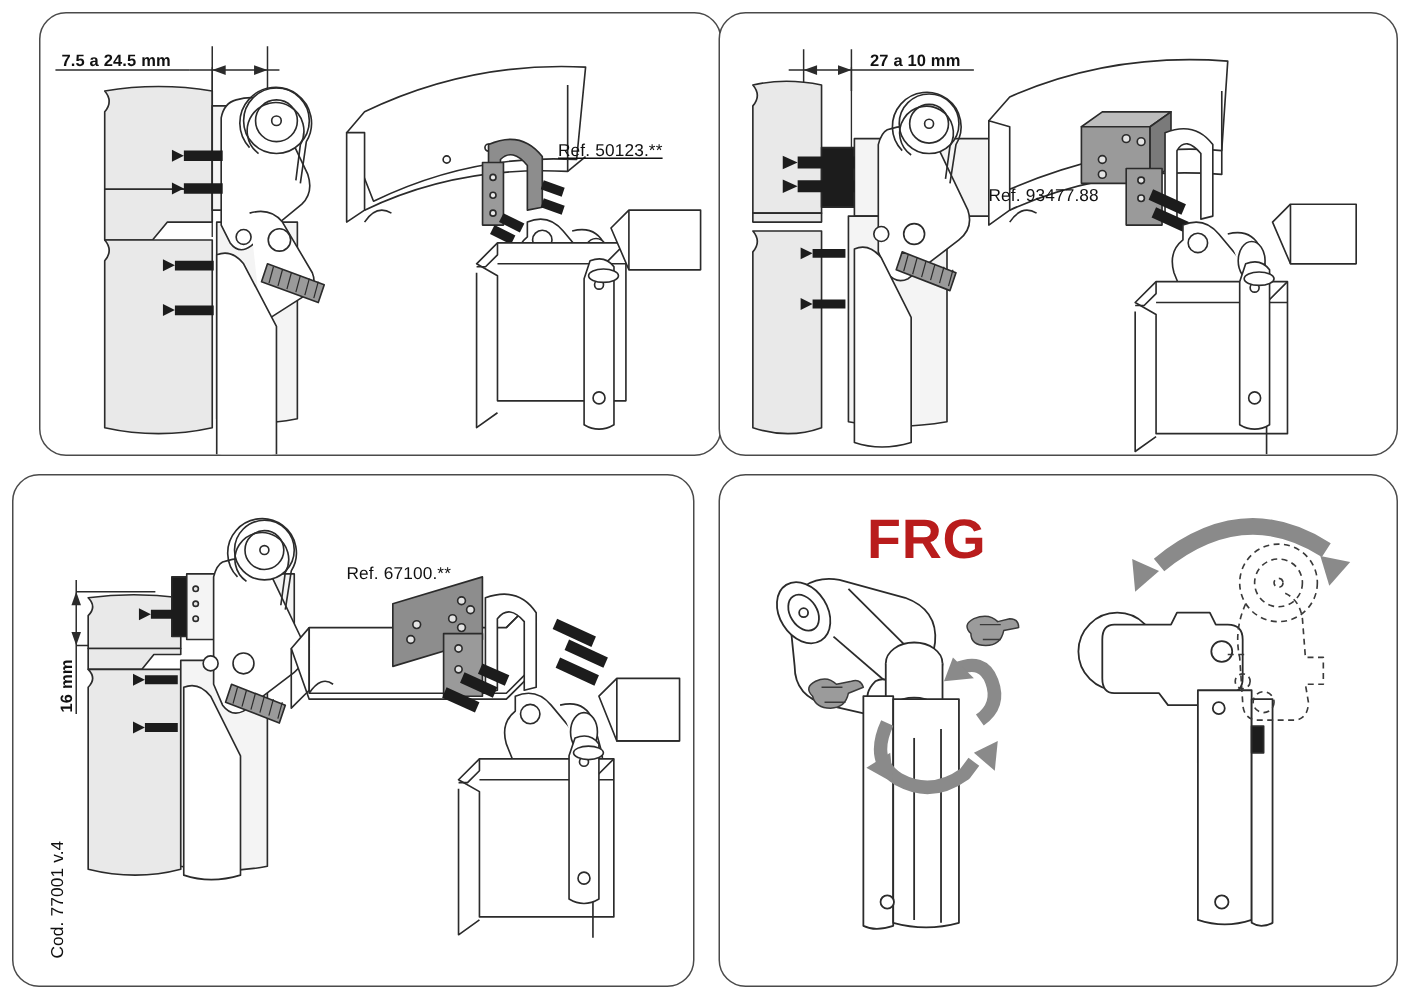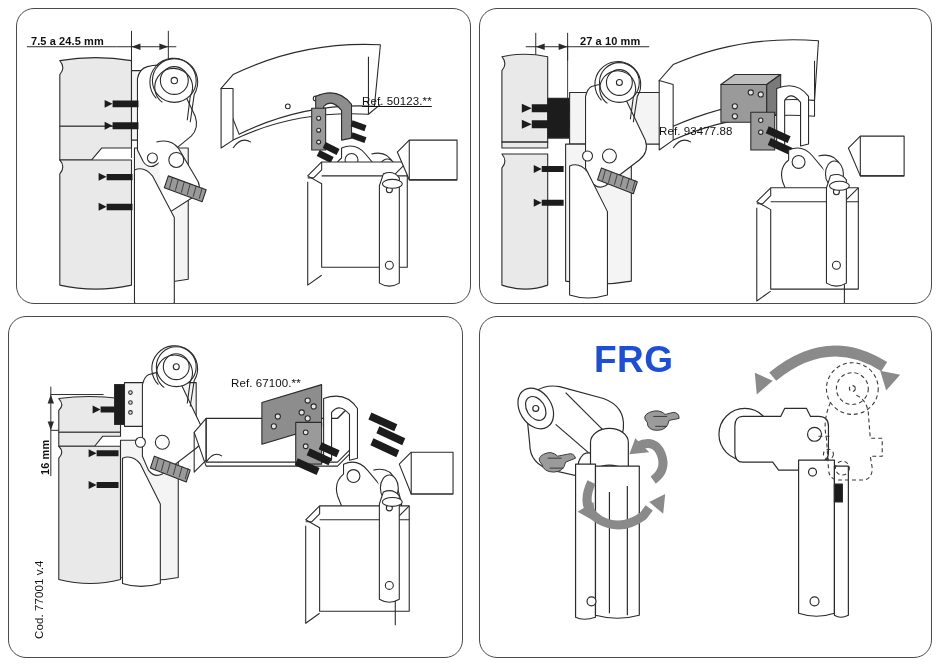--- a/index.html
+++ b/index.html
@@ -1,29 +1,29 @@
 <!DOCTYPE html>
 <html><head>
 <meta charset="utf-8">
 <title>FRG Hinge Installation Diagram</title>
 <style>
   html,body{margin:0;padding:0;background:#ffffff;}
   body{width:940px;height:666px;overflow:hidden;
        font-family:"Liberation Sans","DejaVu Sans",sans-serif;color:#1a1a1a;}
   #sheet{position:relative;width:940px;height:666px;background:#fff;}
   .panel{position:absolute;background:#ffffff;border:1.6px solid #4a4a4a;border-radius:18px;box-sizing:border-box;overflow:hidden;}
-  #panel-1{left:16px;top:8px;width:455px;height:296px;}
+  #panel-1{left:26px;top:8px;width:455px;height:296px;}
   #panel-2{left:479px;top:8px;width:453px;height:296px;}
   #panel-3{left:8px;top:316px;width:455px;height:342px;}
   #panel-4{left:479px;top:316px;width:453px;height:342px;}
   .panel>svg{position:absolute;left:0;top:0;width:100%;height:100%;display:block;}
   .lbl{position:absolute;font-size:11.5px;letter-spacing:.1px;white-space:nowrap;color:#111;}
   .lbl-dim{font-size:11px;font-weight:600;}
   .lbl-vert{transform-origin:0 0;transform:rotate(-90deg);}
-  .frg-title{position:absolute;font-size:37px;font-weight:700;letter-spacing:.5px;color:#1d4ed8;margin-left:16px;}
+  .frg-title{position:absolute;font-size:37px;font-weight:700;letter-spacing:.5px;color:#b91c1c;}
 </style>
 </head>
 <body>
 
 <div id="sheet">
 
   <div class="panel" id="panel-1">
     <svg viewBox="0 0 455 296" preserveAspectRatio="none">
       <g stroke="#2b2b2b" fill="none" stroke-width="1.1" stroke-linejoin="round">
 

